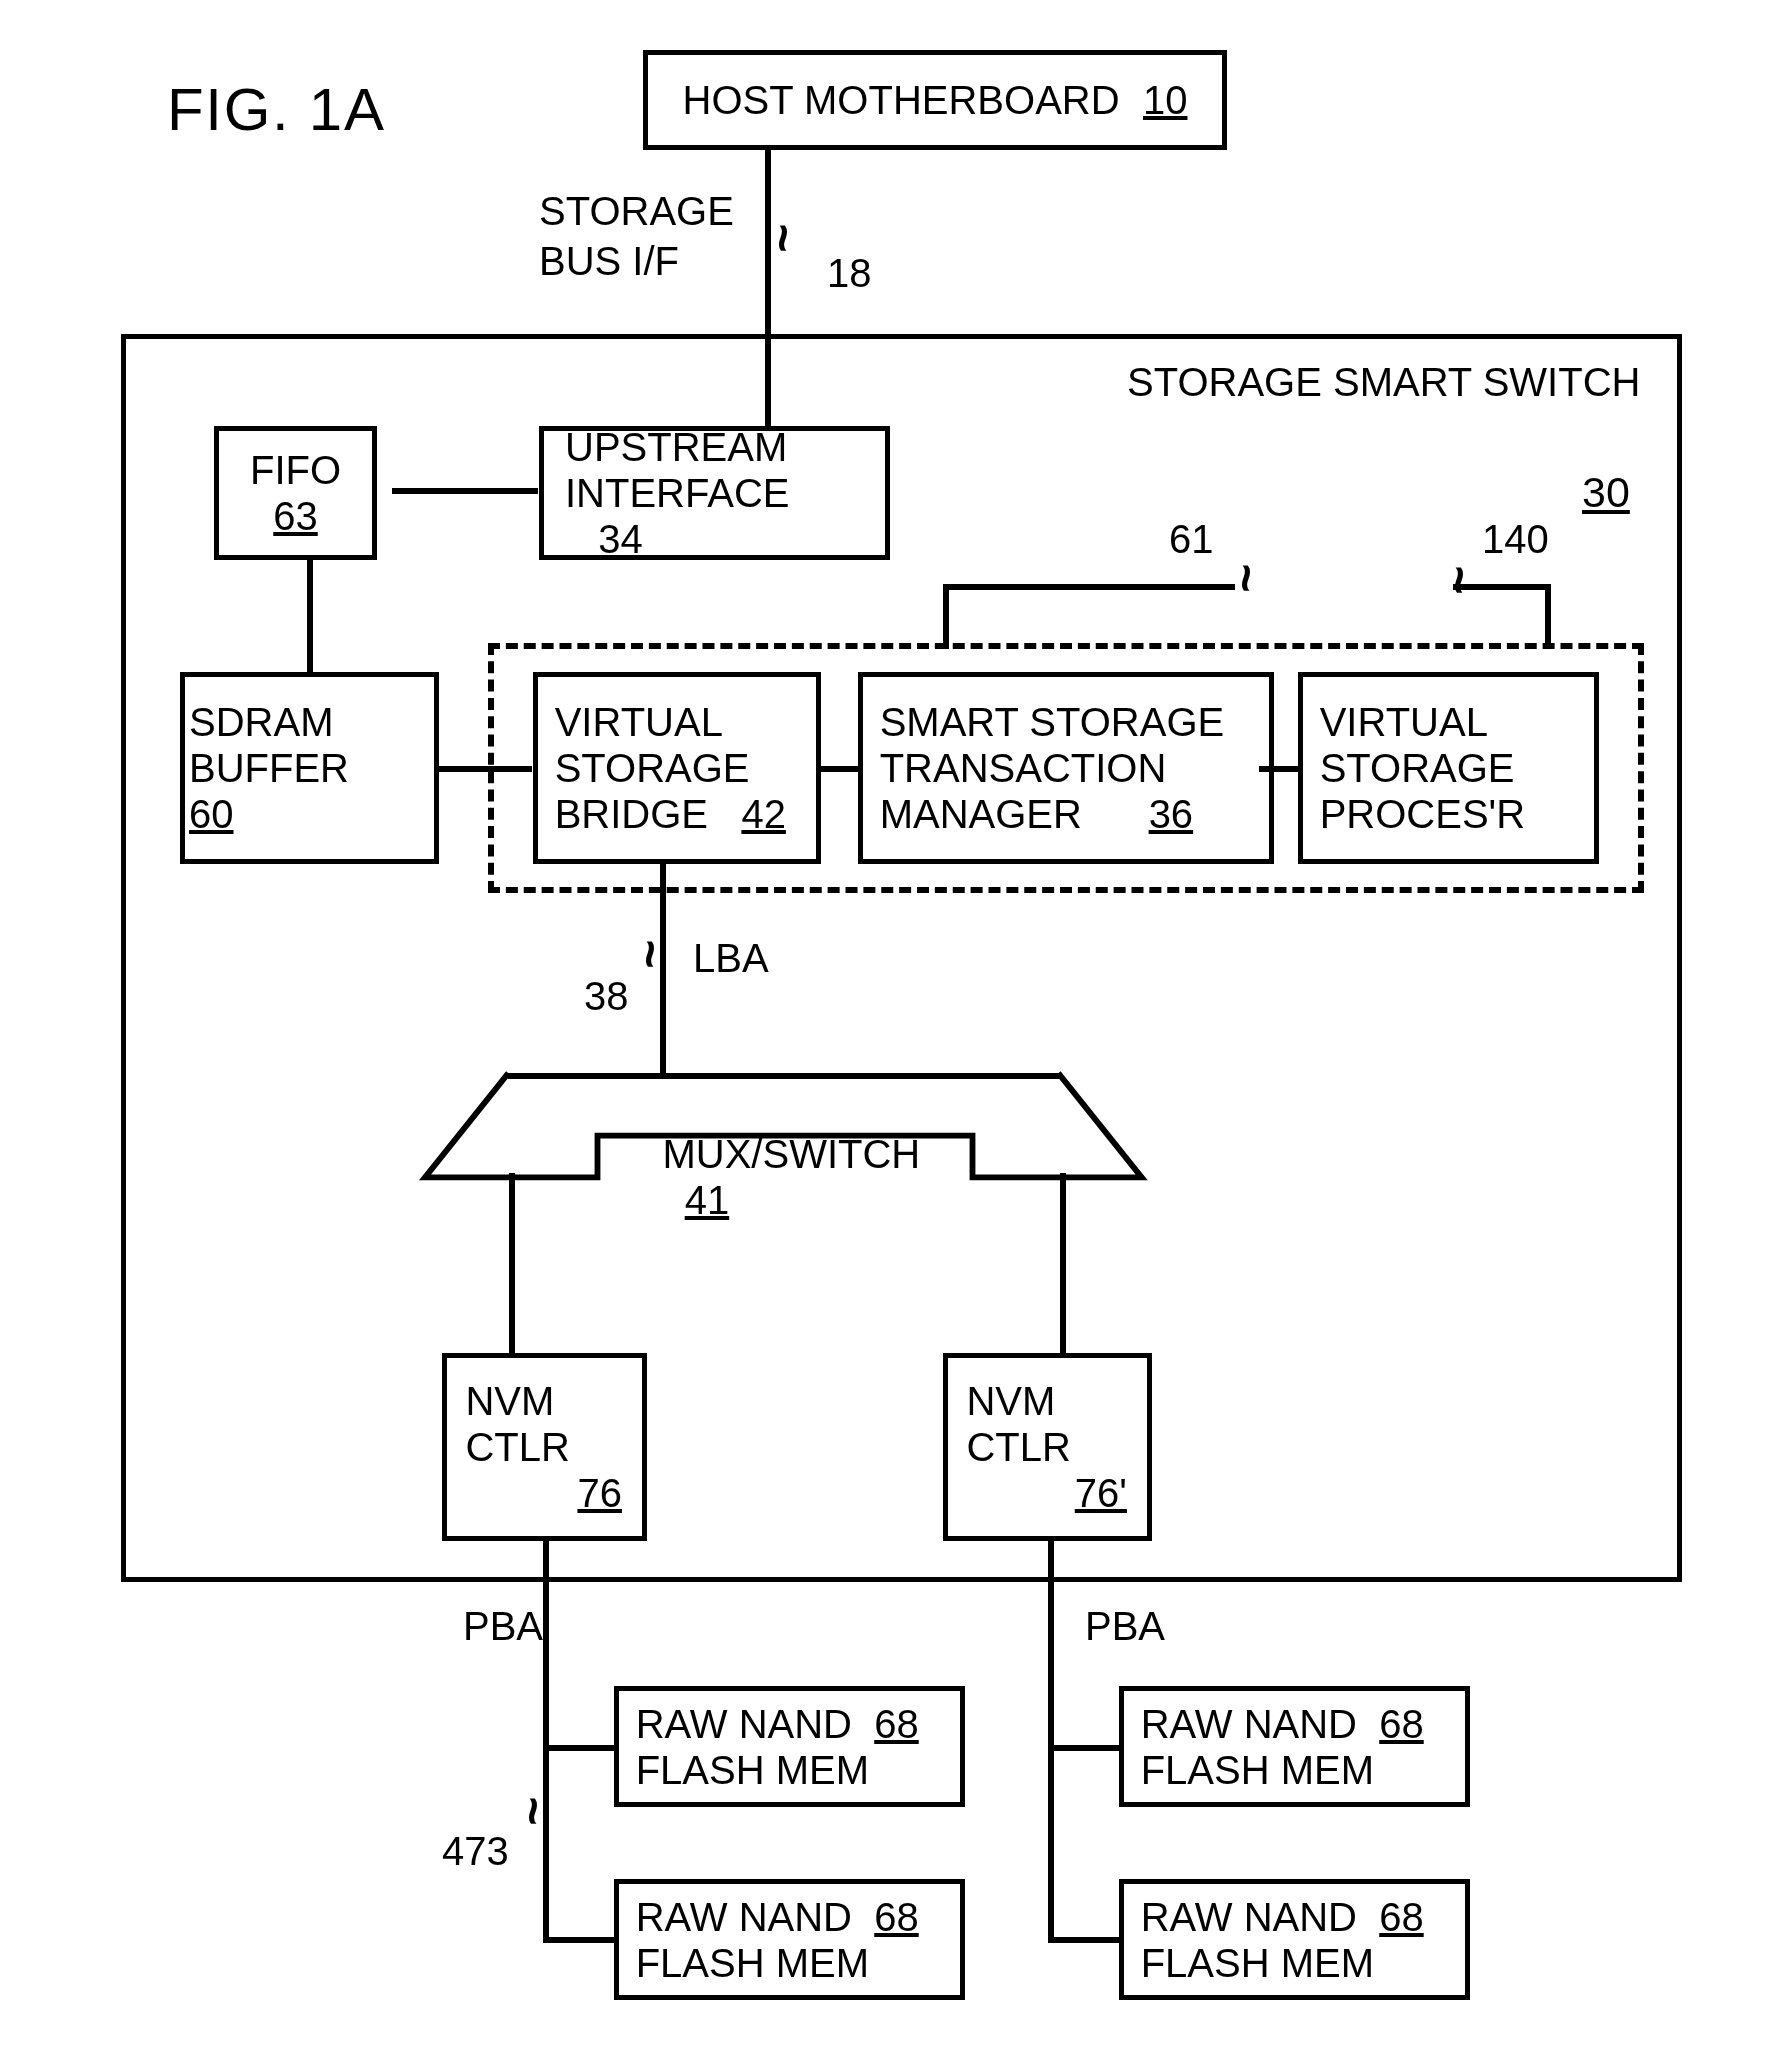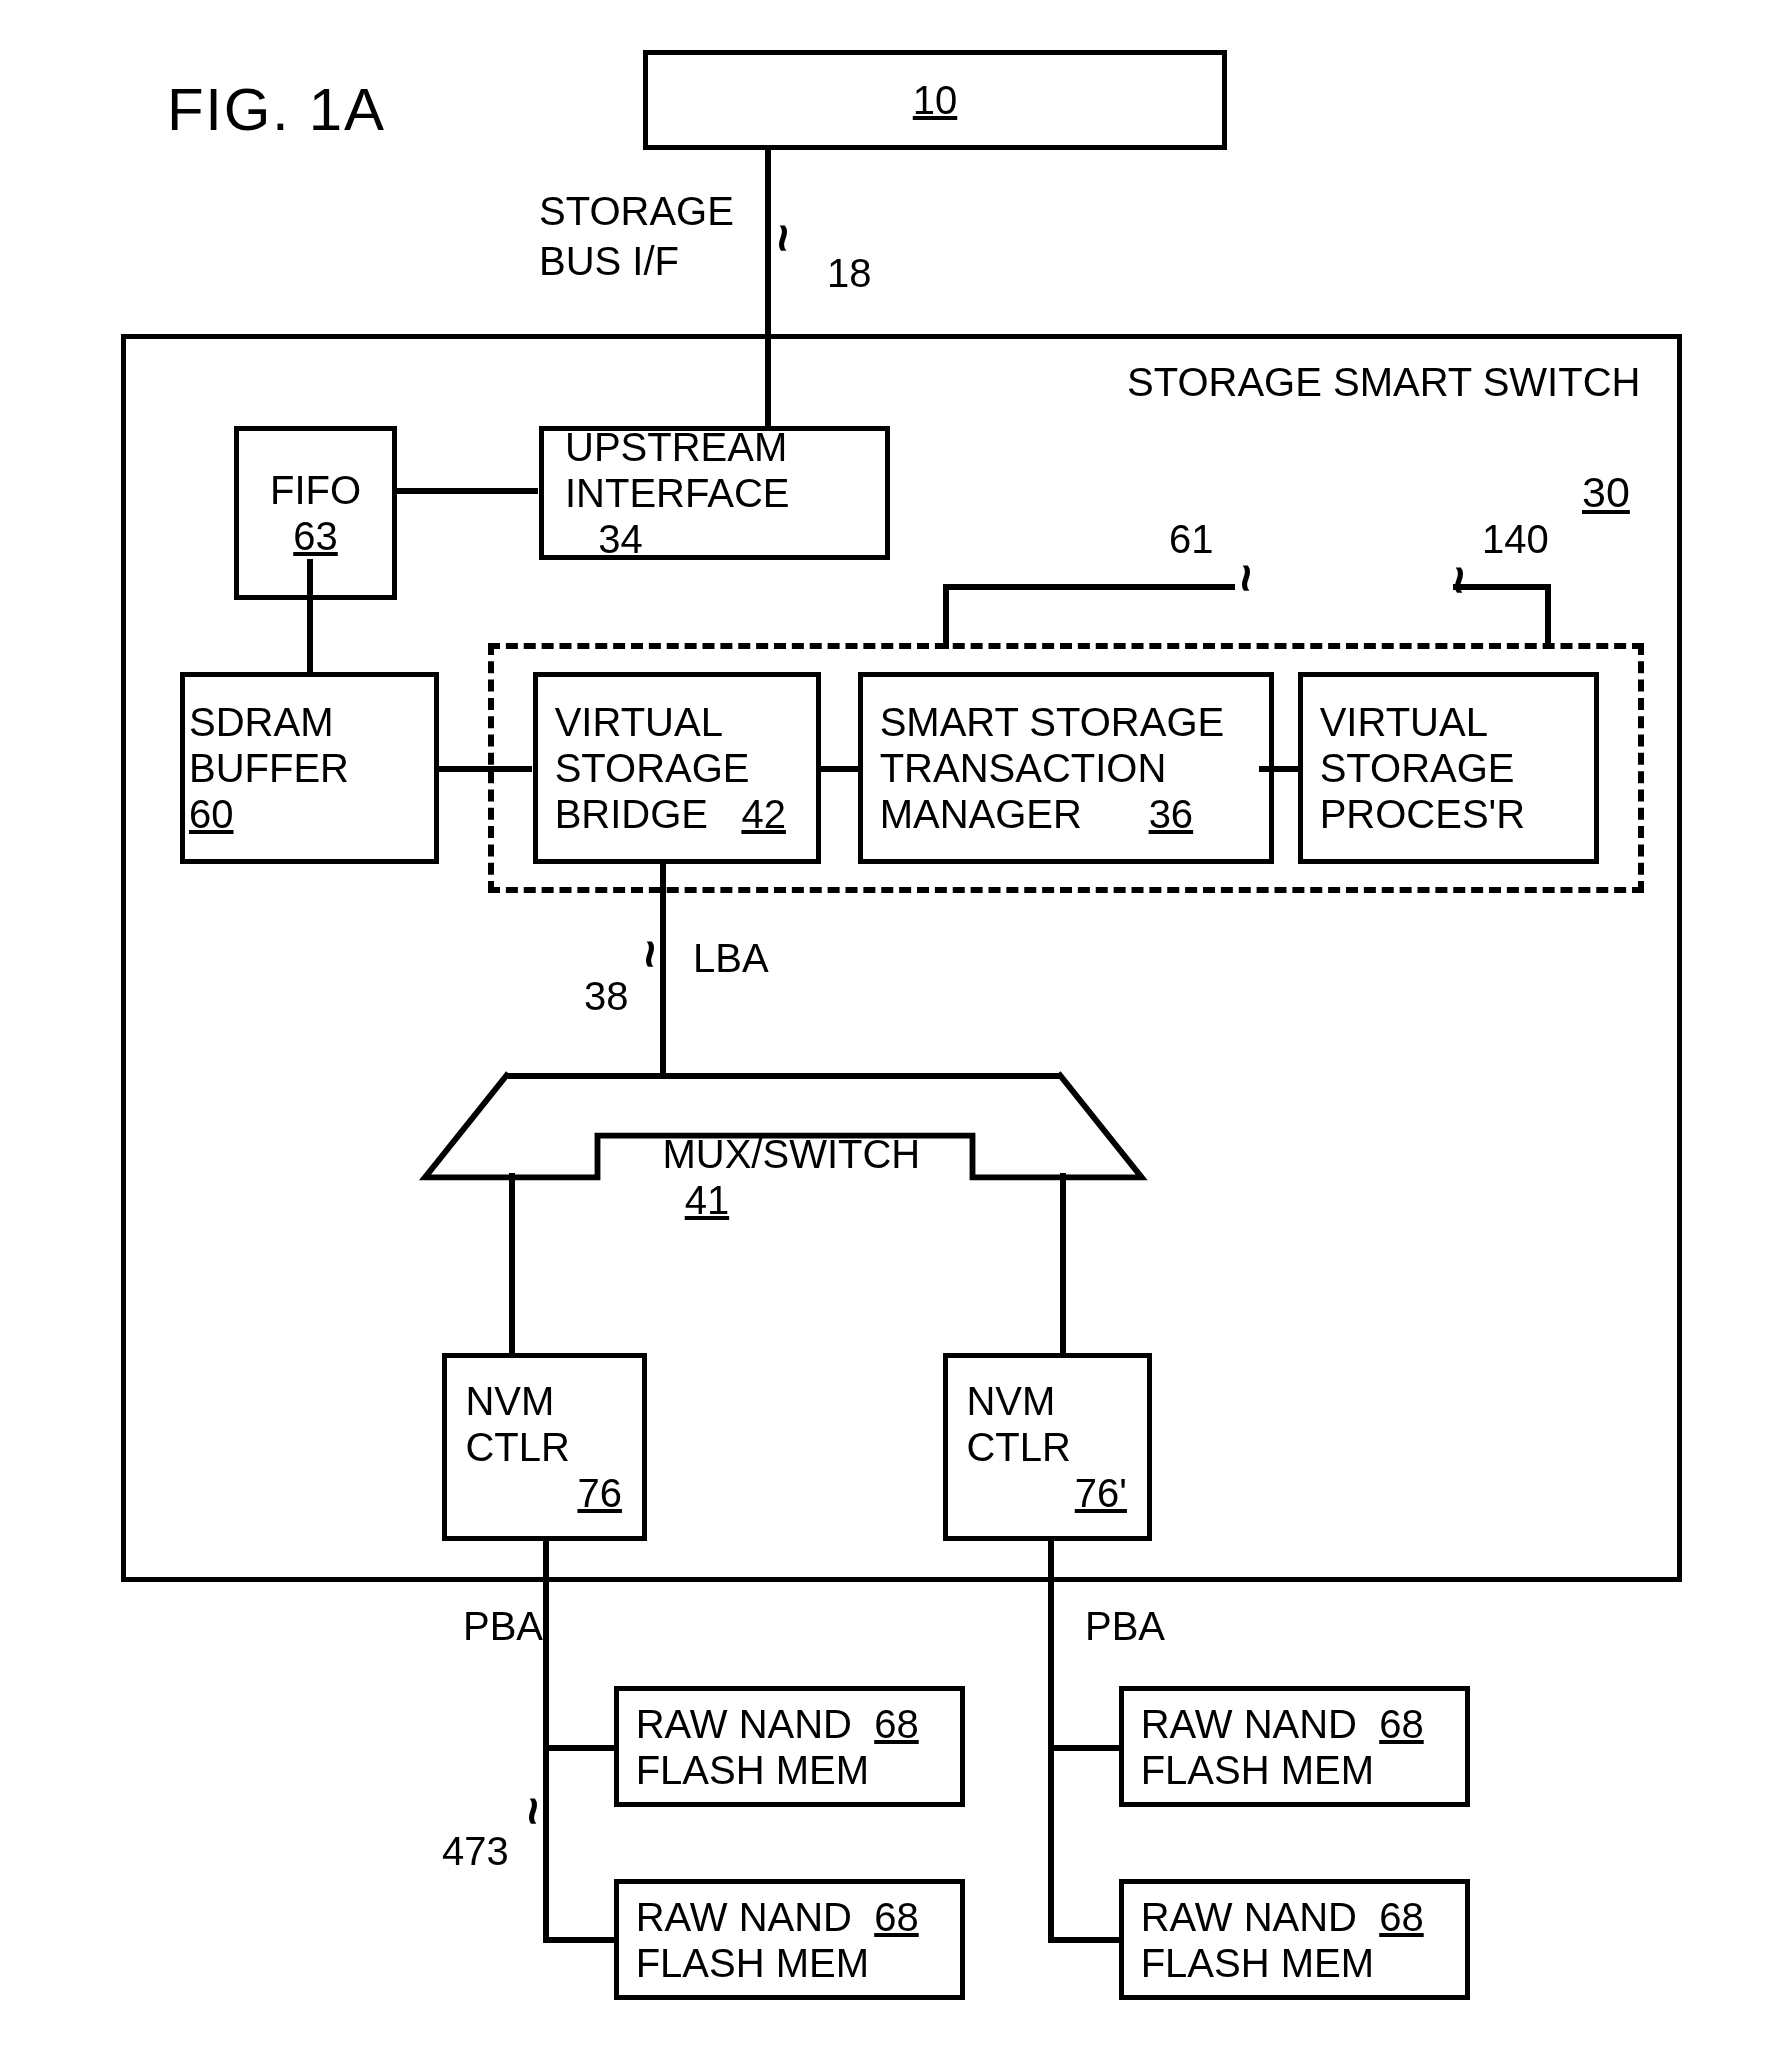--- a/index.html
+++ b/index.html
@@ -69,35 +69,36 @@
   }
 </style>
 </head>
 <body>
 
 <div class="canvas">
 
   <div class="fig-title" style="left:167px; top:75px;">FIG. 1A</div>
 
   <div class="box" style="left:643px; top:50px; width:584px; height:100px; flex-direction:row; gap:23.4px;">
+    <span>HOST MOTHERBOARD</span>
     <span class="underline">10</span>
   </div>
 
   <div class="line" style="left:765px; top:150px; width:5.8px; height:276px;"></div>
 
   <div class="label" style="left:539px; top:188px;">STORAGE</div>
   <div class="label" style="left:539px; top:238px;">BUS I/F</div>
   <div class="squiggle" style="left:768px; top:209px;">~</div>
   <div class="label" style="left:827px; top:250px;">18</div>
 
   <div class="box" style="left:121px; top:334px; width:1561px; height:1248px; background:transparent; align-items:stretch; justify-content:flex-start; padding:0;"></div>
   <div class="label" style="left:1127px; top:359px;">STORAGE SMART SWITCH</div>
   <div class="label underline" style="left:1582px; top:468px; font-size:43px;">30</div>
 
-  <div class="box" style="left:234px; top:426px; width:163px; height:174px;">
+  <div class="box" style="left:214px; top:426px; width:163px; height:134px;">
     <span>FIFO</span>
     <span class="underline">63</span>
   </div>
 
   <div class="box box-left" style="left:539px; top:426px; width:351px; height:134px; padding-left:21px;">
     <span>UPSTREAM</span>
     <span>
       <span>INTERFACE</span>
       &nbsp;&nbsp;&nbsp;<span class="underline">34</span>
     </span>

